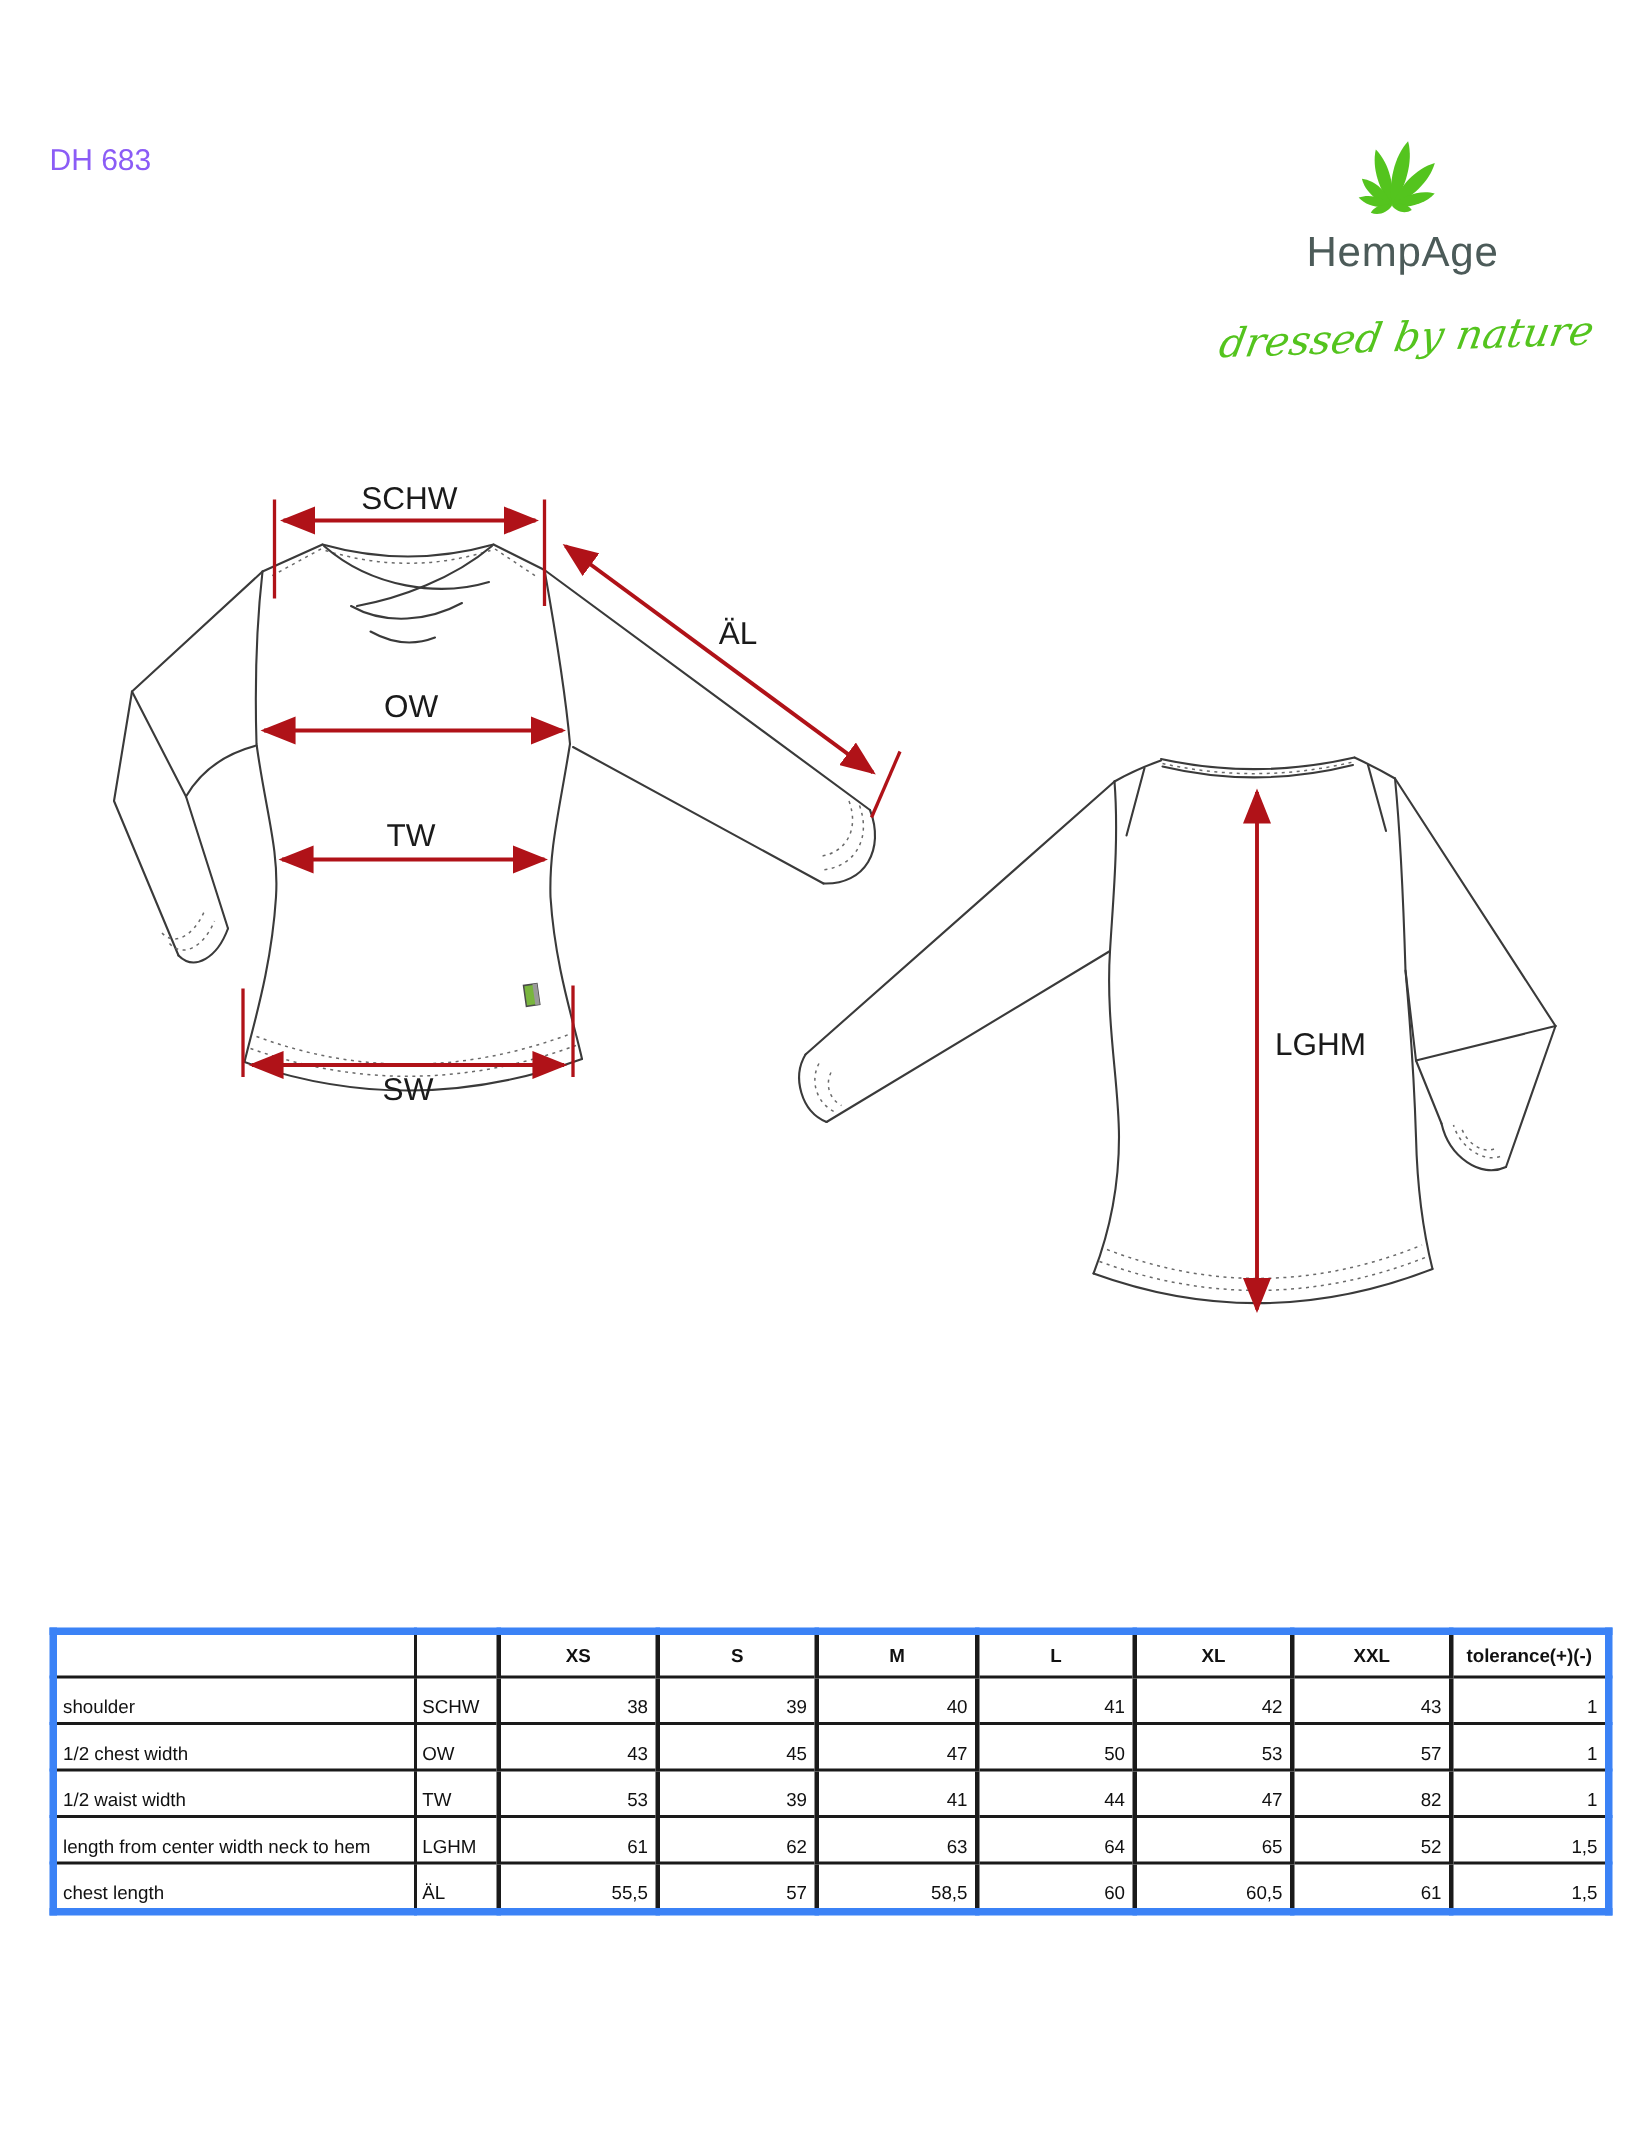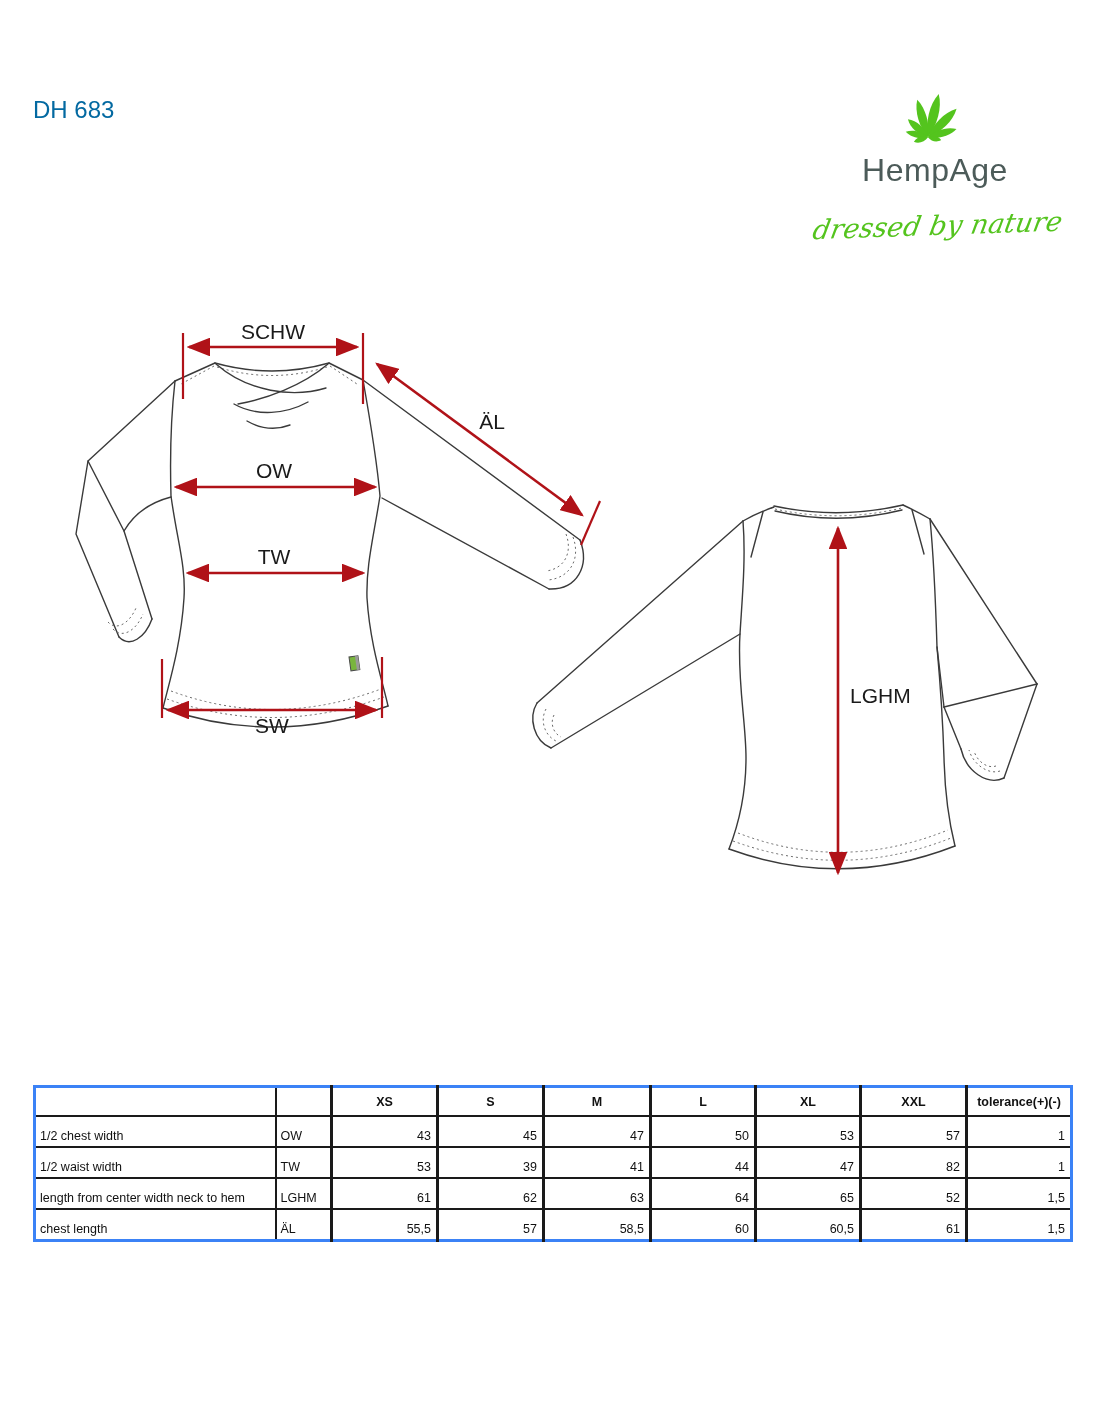--- a/index.html
+++ b/index.html
@@ -1,40 +1,40 @@
 <!DOCTYPE html>
 <html><head>
 <meta charset="utf-8">
 <style>
   html,body{margin:0;padding:0;background:#fff;}
   .page{position:relative;width:1100px;height:1422px;background:#fff;overflow:hidden;
         font-family:"Liberation Sans",sans-serif;color:#111;}
   
-  .doc-title{position:absolute;left:33px;top:96px;font-size:24px;color:#0369a1;}
+  .doc-title{position:absolute;left:33px;top:96px;font-size:20px;color:#8b5cf6;}
   .logo-wrap{position:absolute;left:820px;top:80px;width:230px;text-align:center;}
   .leaf-box{position:absolute;left:76px;top:2px;width:68px;height:64px;}
-  .brand{position:absolute;left:0px;top:72px;width:230px;font-size:32px;color:#4c5b59;
+  .brand{position:absolute;left:0px;top:72px;width:230px;font-size:28px;color:#4c5b59;
          letter-spacing:.5px;text-align:center;}
   .tagline{position:absolute;left:-6px;top:130px;width:242px;font-size:27px;color:#54c41e;
            font-family:"DejaVu Serif",serif;font-style:italic;transform:skewX(-12deg) rotate(-2deg);
            white-space:nowrap;text-align:center;}
   
   .diagram{position:absolute;left:0;top:0;width:1100px;height:1422px;}
   .garment{stroke:#3a3a3a;stroke-width:1.4;fill:none;stroke-linecap:round;stroke-linejoin:round;}
   .stitch{stroke:#6a6a6a;stroke-width:1;fill:none;stroke-dasharray:2 3;}
   .meas{stroke:#b01218;stroke-width:2.6;fill:none;}
   .ext{stroke:#b01218;stroke-width:2.2;fill:none;}
   .mlabel{font-size:21px;fill:#1a1a1a;font-family:"Liberation Sans",sans-serif;}
   
   .size-table{position:absolute;left:33px;top:1085px;border-collapse:collapse;table-layout:fixed;
               width:1037px;font-size:12.5px;}
   .size-table td{border:2px solid #1a1a1a;height:26px;vertical-align:bottom;
                  padding:0 5px 3px 4px;overflow:hidden;white-space:nowrap;}
   .size-table tr.hd td{height:23px;font-weight:bold;text-align:center;vertical-align:middle;padding:2px;}
-  .size-table{border:3px solid #3b82f6;}
+  .size-table{border:5px solid #3b82f6;}
   .size-table td.val{text-align:right;border-left-width:3px;}
   .size-table td.code{text-align:left;}
   .size-table tr.hd td.val{text-align:center;}
 </style>
 </head>
 <body>
 
 <div class="page">
 
   <div class="doc-title">DH 683</div>
@@ -188,20 +188,31 @@
       <td></td>
       <td class="val">XS</td>
       <td class="val">S</td>
       <td class="val">M</td>
       <td class="val">L</td>
       <td class="val">XL</td>
       <td class="val">XXL</td>
       <td class="val">tolerance(+)(-)</td>
     </tr>
     <tr>
+      <td>shoulder</td>
+      <td class="code">SCHW</td>
+      <td class="val">38</td>
+      <td class="val">39</td>
+      <td class="val">40</td>
+      <td class="val">41</td>
+      <td class="val">42</td>
+      <td class="val">43</td>
+      <td class="val">1</td>
+    </tr>
+    <tr>
       <td>1/2 chest width</td>
       <td class="code">OW</td>
       <td class="val">43</td>
       <td class="val">45</td>
       <td class="val">47</td>
       <td class="val">50</td>
       <td class="val">53</td>
       <td class="val">57</td>
       <td class="val">1</td>
     </tr>

